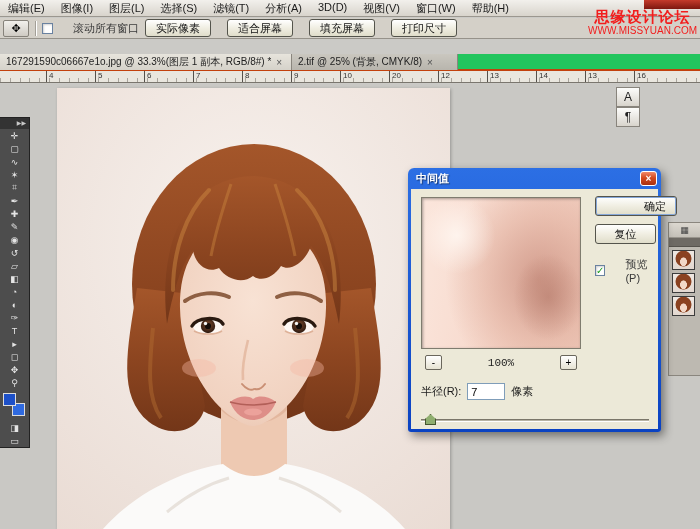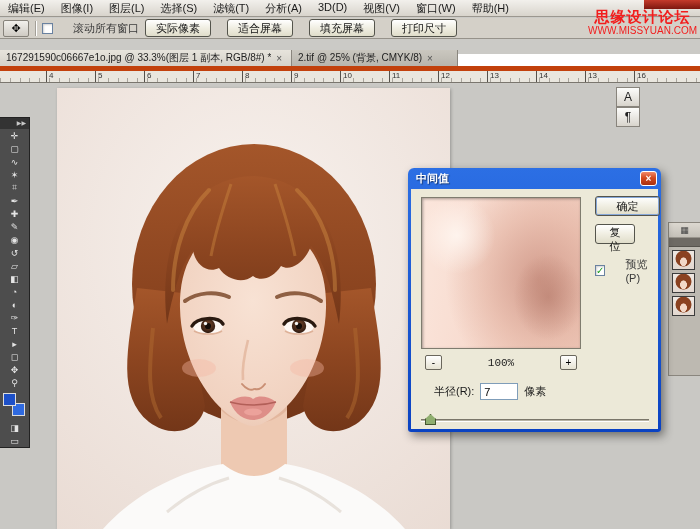--- a/index.html
+++ b/index.html
@@ -56,22 +56,22 @@
   .opt-buttons { display: flex; gap: 16px; }
   .xpbtn {
     font-size: 11px; color: #111; height: 18px; padding: 0 10px; line-height: 14px;
     background: linear-gradient(#ffffff, #f0eee2 50%, #e0ddca);
     border: 1px solid #54544c; border-radius: 3px;
   }
 
   
   .tabbar {
     position: absolute; left: 0; top: 54px; width: 100%; height: 17px;
-    background: #ffffff; border-bottom: 5px solid #c2410c;
-    display: flex; align-items: flex-end;
+    background: #22c55e; border-bottom: 2px solid #c2410c;
+    display: flex; 
   }
   .tab {
     height: 16px; display: flex; align-items: center; gap: 4px;
     padding: 0 4px 0 6px; font-size: 10px; color: #222;
     border-right: 1px solid #8a867e; white-space: nowrap; overflow: hidden;
     background: linear-gradient(#cac7bf, #b8b5ad); flex: none;
   }
   .tab.active { background: linear-gradient(#e7e4dc, #d5d2ca); }
   .tab-label { overflow: hidden; text-overflow: clip; }
   .tab-close { font-size: 10px; color: #555; padding: 0 1px; }
@@ -144,24 +144,24 @@
   }
   .zoombtn {
     position: absolute; width: 17px; height: 15px; padding: 0;
     font-size: 10px; line-height: 11px;
     background: linear-gradient(#fff, #e6e3d2);
     border: 1px solid #6a675c; border-radius: 2px;
   }
   .zoom-out { left: 14px; top: 166px; }
   .zoom-in { left: 149px; top: 166px; }
   .zoom-val { position: absolute; left: 40px; top: 168px; width: 100px; text-align: center; font-size: 11px; color: #222; font-family: Liberation Mono, monospace; }
-  .ok { position: absolute; left: 184px; top: 7px; width: 65px; height: 20px; box-shadow: inset 0 0 0 1px #86a7d8; }
-  .reset { position: absolute; left: 184px; top: 35px; width: 40px; height: 20px; }
+  .ok { position: absolute; left: 184px; top: 7px; width: 82px; height: 20px; box-shadow: inset 0 0 0 1px #86a7d8; text-align: right; }
+  .reset { position: absolute; left: 184px; top: 35px; width: 61px; height: 20px; }
   .preview-chk { position: absolute; left: 184px; top: 68px; }
-  .radius-row { position: absolute; left: 23px; top: 194px; display: flex; align-items: center; gap: 6px; font-size: 11px; }
+  .radius-row { position: absolute; left: 10px; top: 194px; display: flex; align-items: center; gap: 6px; font-size: 11px; }
   .radius-input {
     width: 38px; height: 17px; border: 1px solid #7f9db9;
     font-size: 11px; padding: 0 3px; font-family: inherit;
   }
   .slider { position: absolute; left: 10px; top: 224px; width: 228px; height: 13px; }
   .track {
     position: absolute; left: 0; top: 6px; width: 100%; height: 3px;
     background: #b8b4a4; border-top: 1px solid #7a766a; border-bottom: 1px solid #fff;
   }
   .handle {
@@ -251,21 +251,21 @@
   <div class="ruler">
     <div class="ruler-numbers">
 
     <span class="ruler-num">4</span>
         <span class="ruler-num">5</span>
         <span class="ruler-num">6</span>
         <span class="ruler-num">7</span>
         <span class="ruler-num">8</span>
         <span class="ruler-num">9</span>
         <span class="ruler-num">10</span>
-        <span class="ruler-num">11</span>
+        <span class="ruler-num">20</span>
         <span class="ruler-num">12</span>
         <span class="ruler-num">13</span>
         <span class="ruler-num">14</span>
         <span class="ruler-num">13</span>
         <span class="ruler-num">16</span>
       </div>
   </div>
 
   <div class="canvas">
     <div class="photo">

